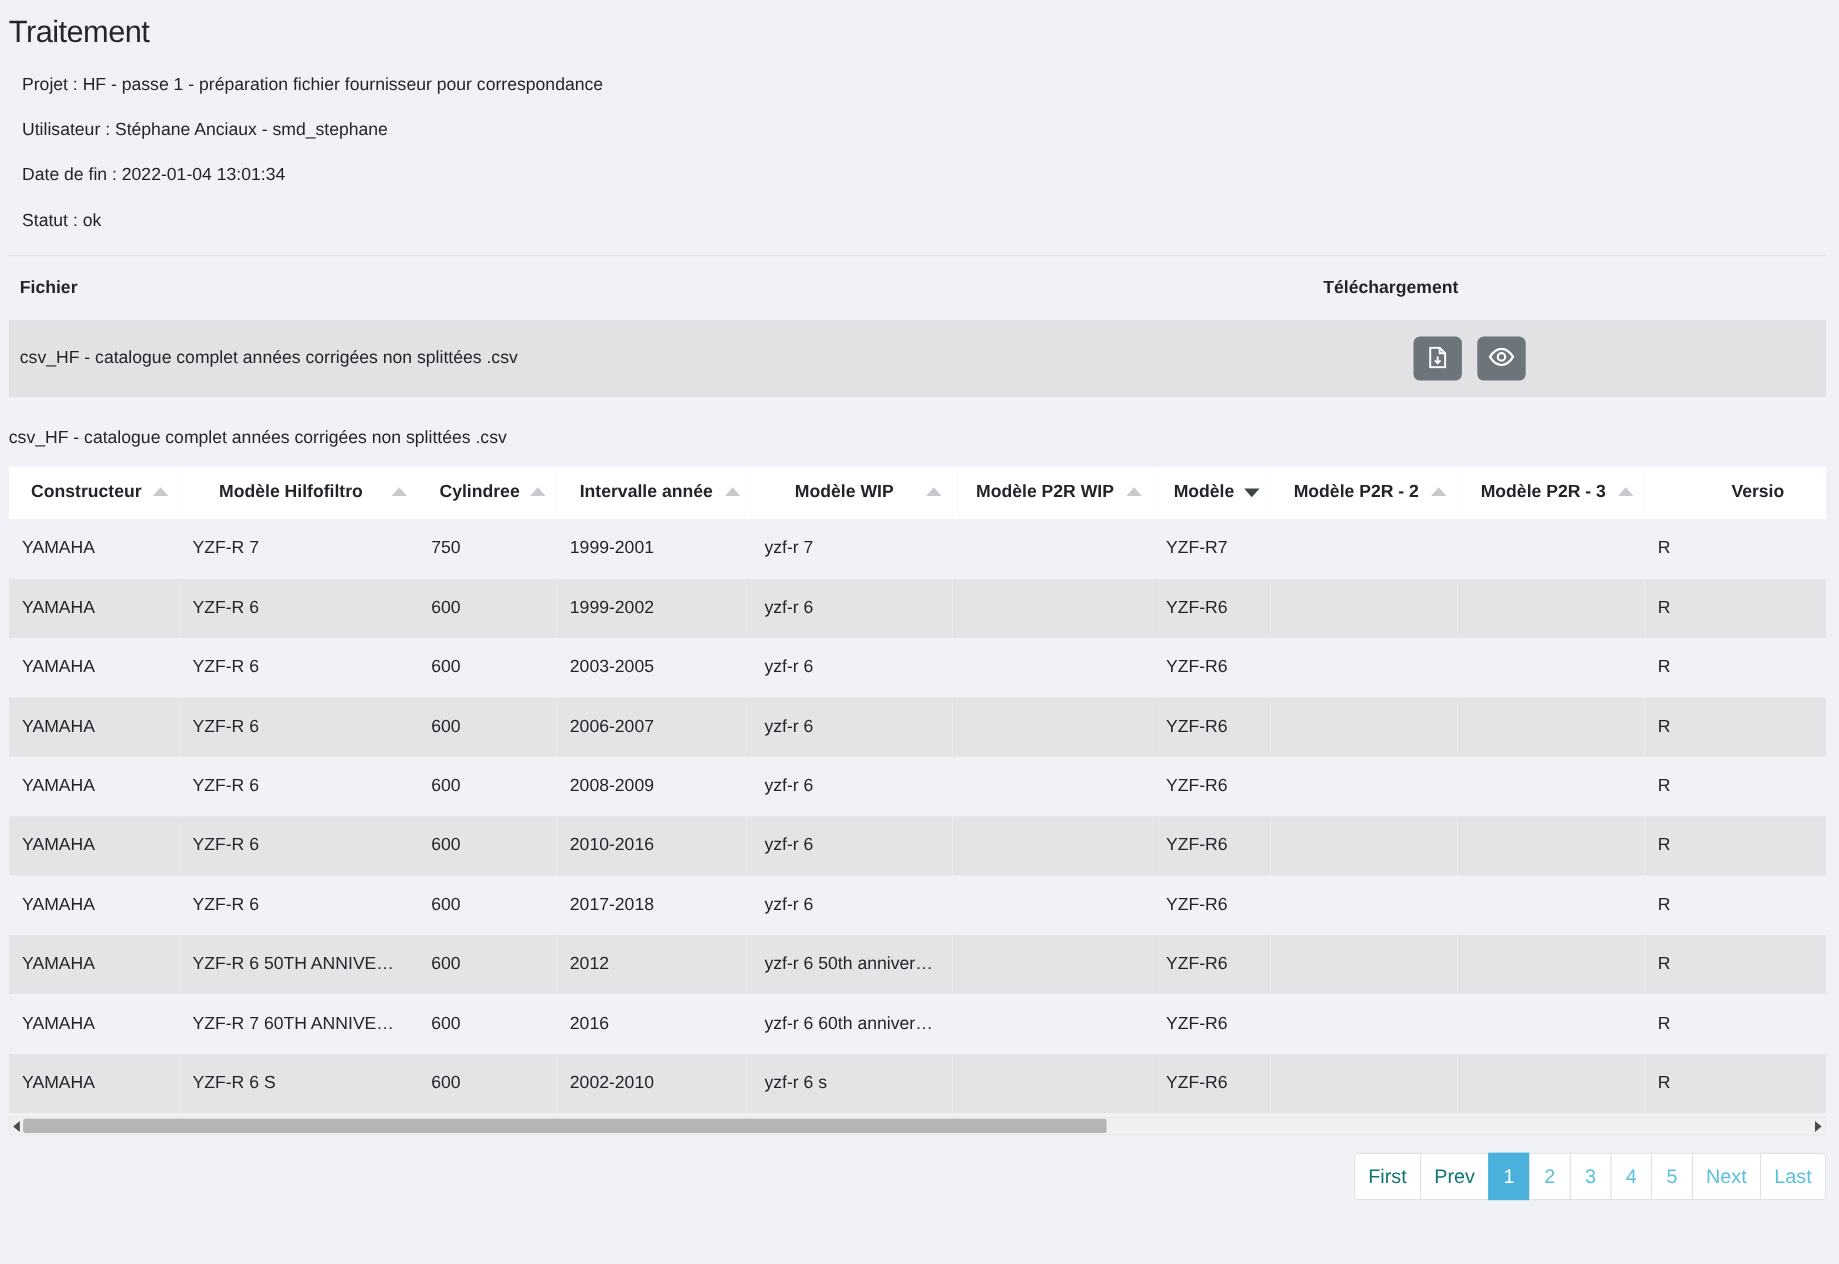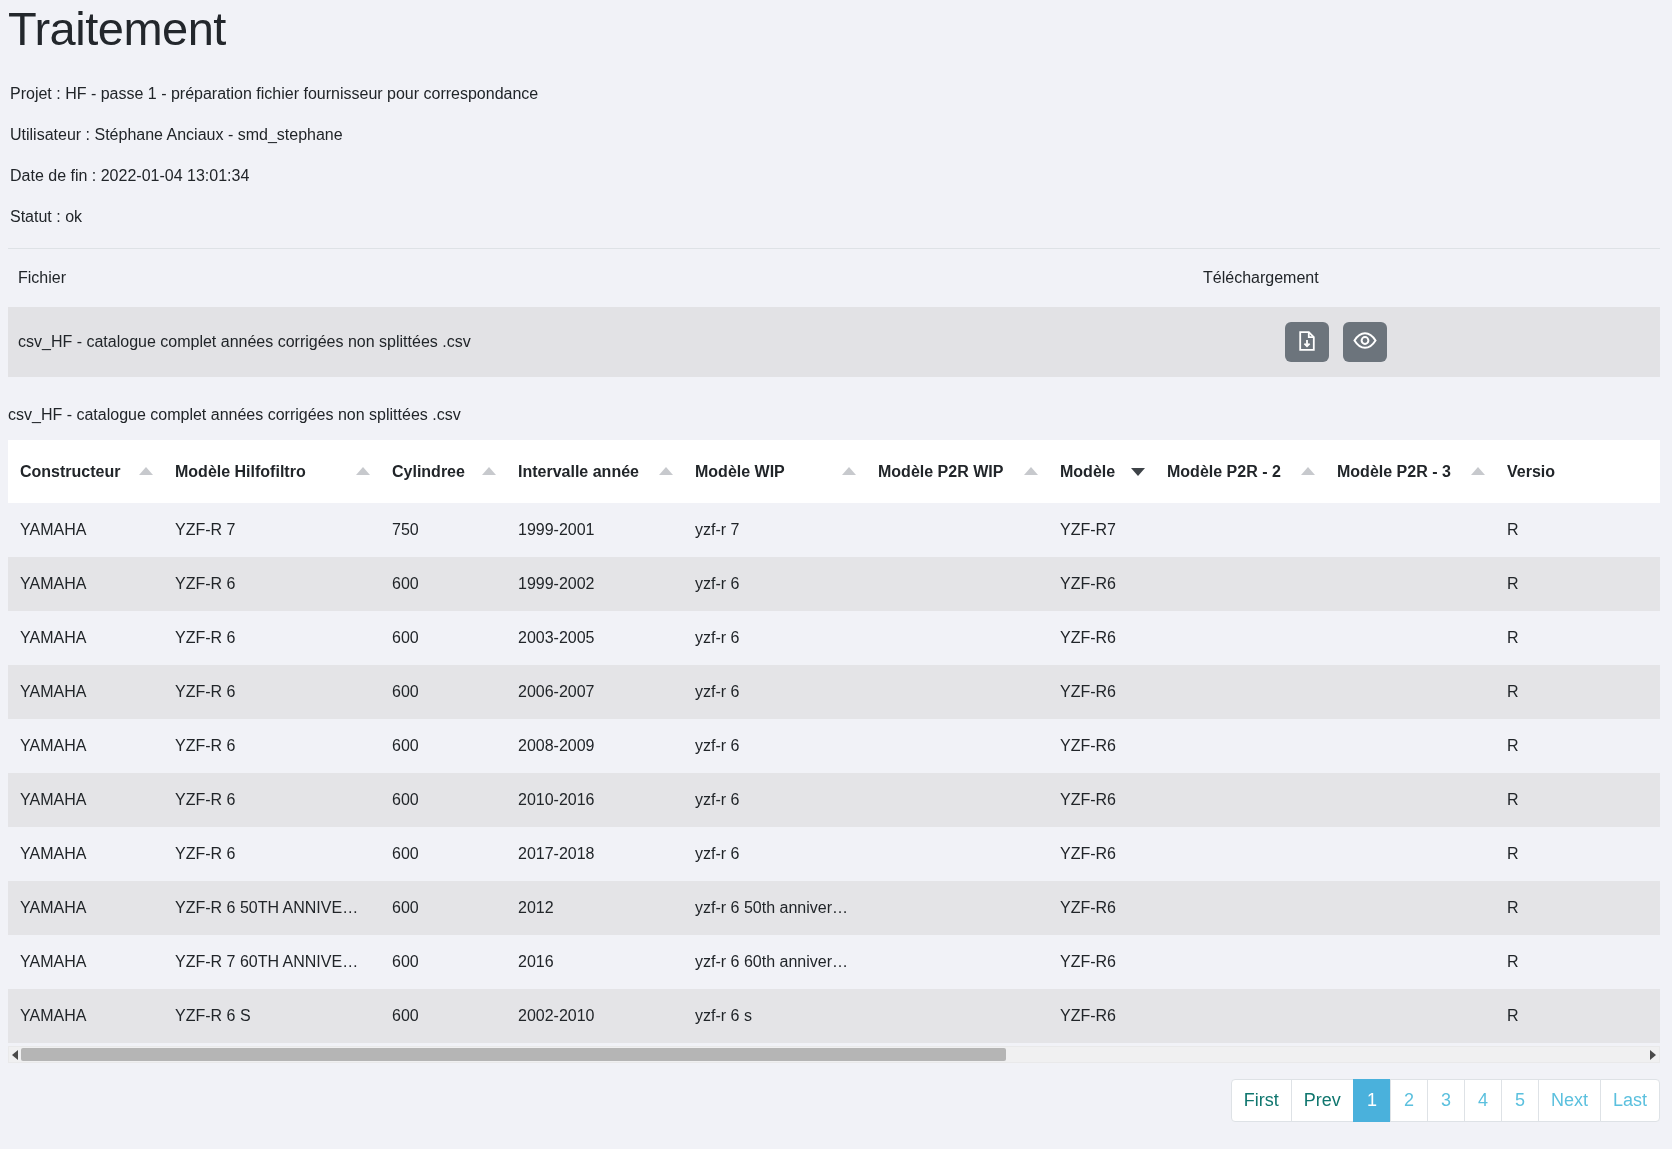--- a/index.html
+++ b/index.html
@@ -5,46 +5,46 @@
   * { box-sizing: border-box; }
   html,body { margin:0; padding:0; }
   body {
     width:1672px; height:1149px; overflow:hidden;
     background:#f1f2f7;
     font-family:"Liberation Sans","DejaVu Sans",sans-serif;
     color:#212529; font-size:16px;
   }
   .wrap { padding:0 12px 0 8px; width:1672px; }
 
-  h1.page-title { font-size:47px; font-weight:400; color:#23272c; margin:6px 0 32px 0; line-height:46px; letter-spacing:-0.5px; }
-
-  .info p { margin:0 0 22px 2px; line-height:19px; }
+  h1.page-title { font-size:28px; font-weight:400; color:#23272c; margin:6px 0 16px 0; line-height:46px; letter-spacing:-0.5px; }
+
+  .info p { margin:0 0 22px 12px; line-height:19px; }
 
   
   .file-table { border-top:1px solid #dee2e6; margin-top:0; }
-  .file-hrow { display:flex; align-items:flex-end; padding:20px 0; font-weight:400;gap:44px; }
+  .file-hrow { display:flex; align-items:flex-end; padding:20px 0; font-weight:700;gap:44px; }
   .file-hrow .c1 { flex:1 1 auto; padding-left:10px; }
   .file-hrow .c2 { flex:0 0 465px; padding-left:8px; }
   .file-drow { display:flex; align-items:center; background:#e2e2e5; height:70px; }
   .file-drow .c1 { flex:1 1 auto; padding-left:10px; }
   .file-drow .c2 { flex:0 0 465px; padding-left:90px; display:flex; gap:14px; }
   .icon-btn {
     width:44px; height:40px; border:none; border-radius:6px;
     background:#6c747c; display:flex; align-items:center; justify-content:center;
     cursor:pointer; padding:0;
   }
 
   .table-caption { margin:28px 0 16px 0; line-height:19px; }
 
   
   .table-clip { width:1652px; overflow:hidden; }
   table.grid { width:1707px; border-collapse:collapse; table-layout:fixed; }
   table.grid th {
-    background:#ffffff; text-align:left; font-weight:700; font-size:16px;
-    height:63px; padding:0 26px 0 12px; position:relative; white-space:nowrap; overflow:hidden;
+    background:#ffffff; text-align:center; font-weight:700; font-size:16px;
+    height:48px; padding:0 26px 0 12px; position:relative; white-space:nowrap; overflow:hidden;
     cursor:pointer;
     margin-left:48px;
   }
   table.grid td {
     height:54px; padding:0 8px 0 12px; white-space:nowrap; overflow:hidden; font-size:16px;
   }
   table.grid tbody tr:nth-child(odd)  { background:#f1f2f7; }
   table.grid tbody tr:nth-child(even) { background:#e4e4e7; }
   .sort-arrow { position:absolute; right:10px; top:50%; width:0; height:0; }
   .arr-up    { margin-top:-5px; border-left:7px solid transparent; border-right:7px solid transparent; border-bottom:8px solid #c7c9cd; }

